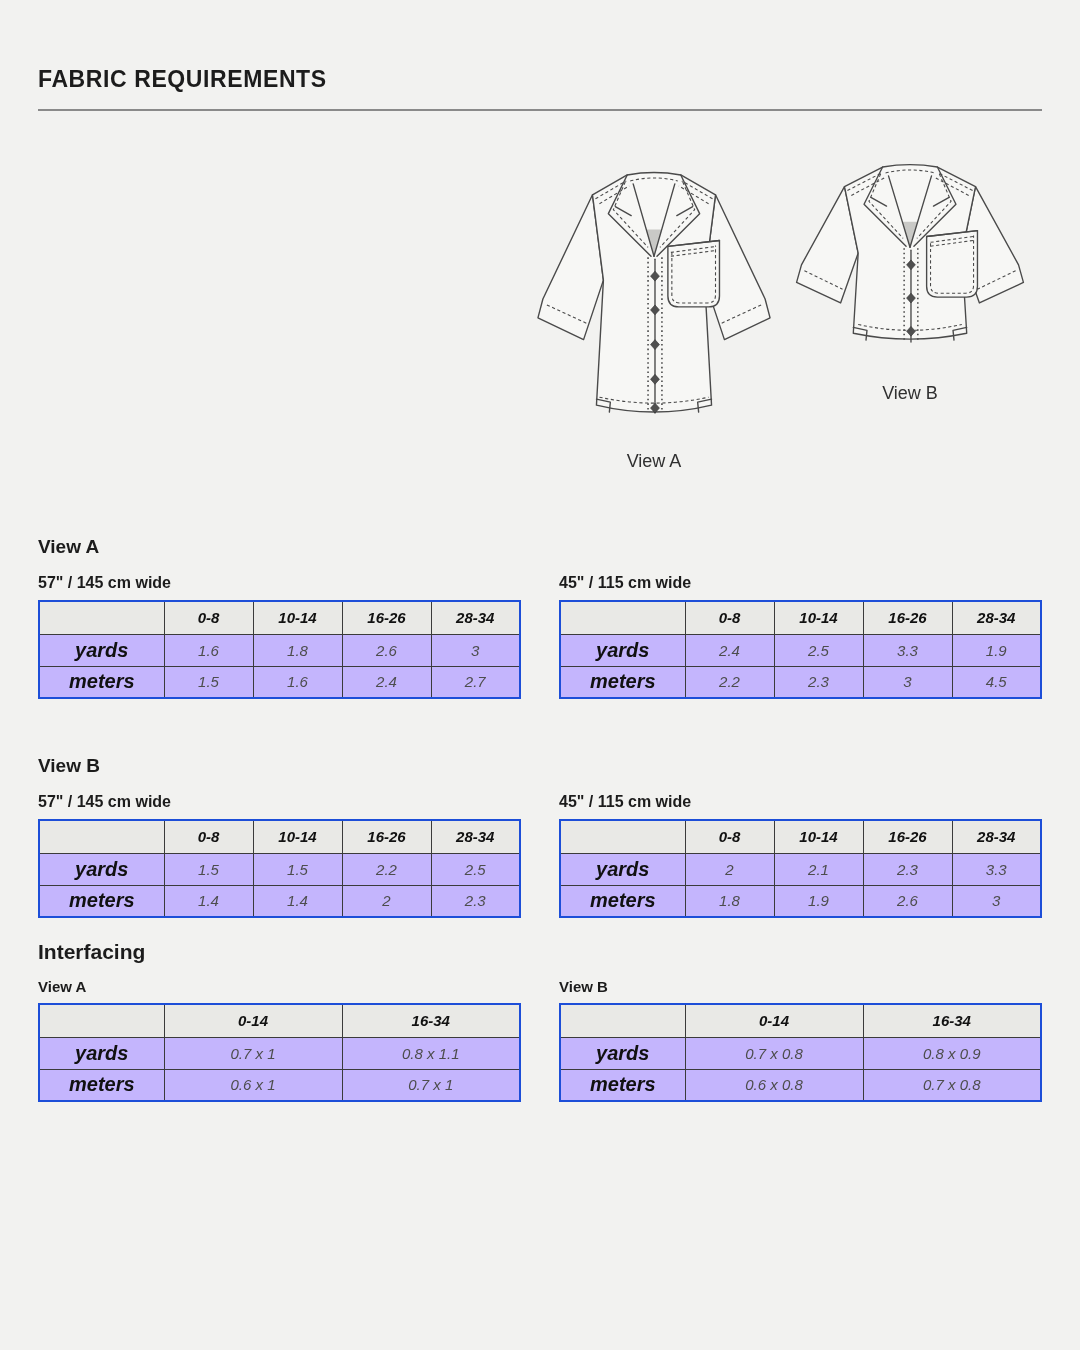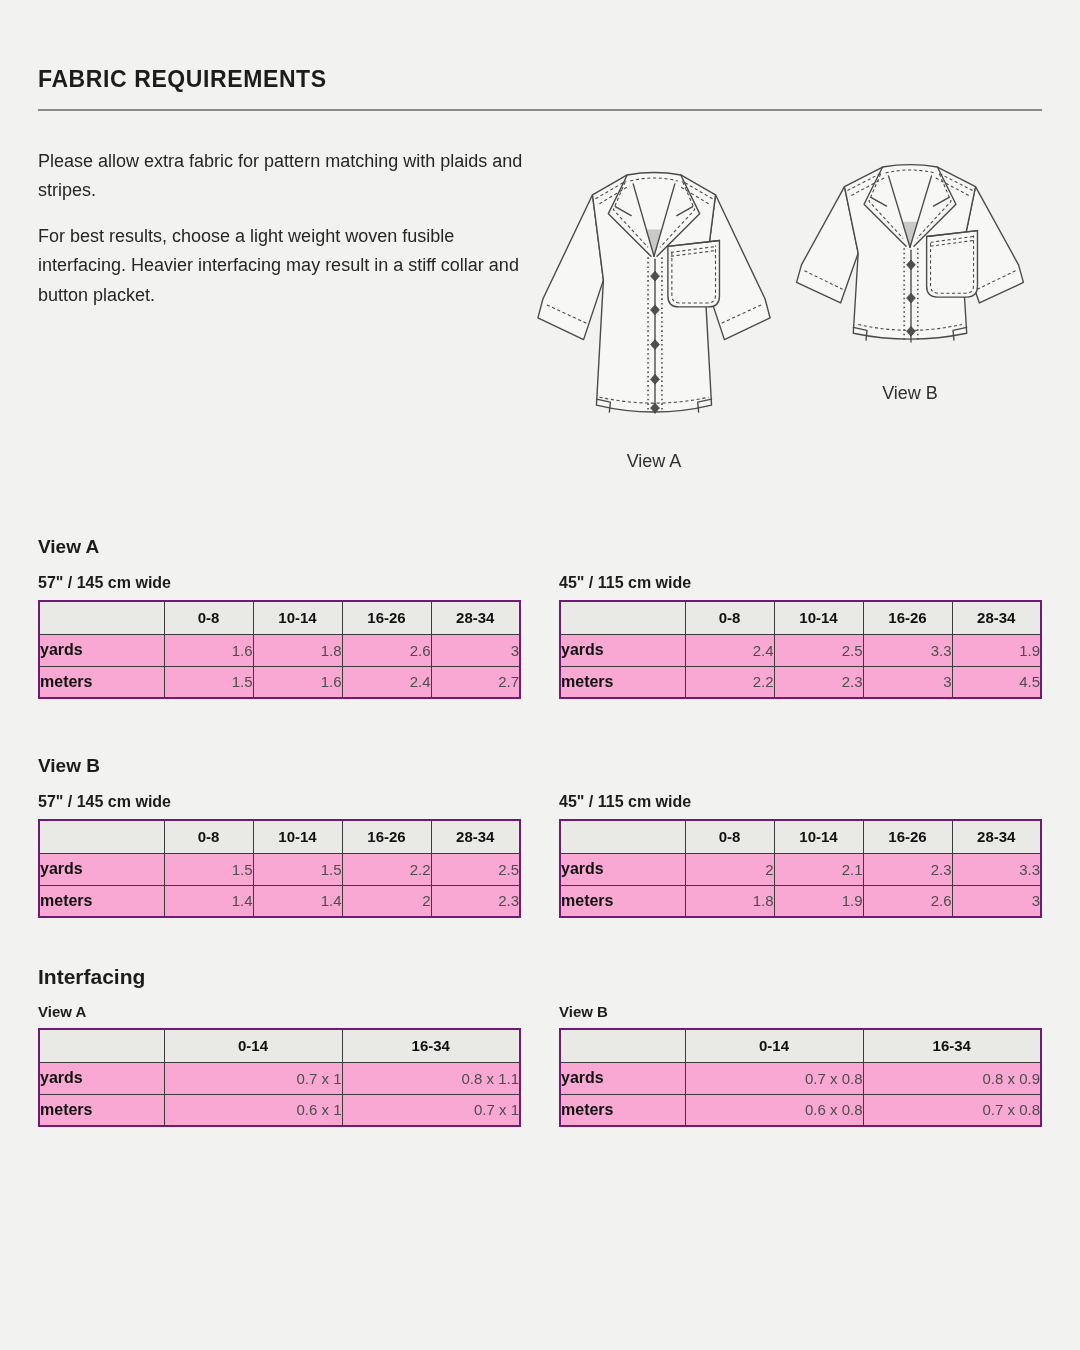--- a/index.html
+++ b/index.html
@@ -54,84 +54,81 @@
 
   
   .section-heading {
     margin: 0;
     font-size: 19px;
     font-weight: 700;
     color: #1c1c1c;
   }
   #view-a-section { margin-top: 64px; }
   #view-b-section { margin-top: 56px; }
-  #interfacing-section { margin-top: 47px; }
+  #interfacing-section { margin-top: 22px; }
   #interfacing-section .section-heading { font-size: 21px; }
 
   .tables-row { display: flex; gap: 38px; }
   .table-block { flex: 1; min-width: 0; }
   .table-subtitle {
     margin: 16px 0 8px 0;
     font-size: 16px;
     font-weight: 700;
     color: #1c1c1c;
   }
   #interfacing-section .table-subtitle { font-size: 15px; margin: 14px 0 8px 0; }
 
   table {
     width: 100%;
     border-collapse: collapse;
-    background: #f9a8d4;
-    border: 2px solid #701a75;
+    background: #c4b5fd;
+    border: 2px solid #1d4ed8;
     table-layout: fixed;
+    font-style: italic;
   }
   th, td { border: 1px solid #3b3b3b; height: 32px; padding: 0; }
   thead th {
     background: #e9e9e6;
     font-size: 15px;
     font-weight: 700;
     color: #111;
     text-align: center;
     height: 33px;
   }
   tbody th {
-    font-size: 16px;
+    font-size: 20px;
     font-weight: 700;
     color: #111;
-    text-align: left;
+    text-align: center;
     padding-left: 0;
   }
   td {
     font-size: 15px;
     color: #4d4d4d;
-    text-align: right;
+    text-align: center;
   }
   table.cols-4 th:first-child { width: 26%; }
   table.cols-2 th:first-child { width: 26%; }
 
   svg .ln   { fill: none; stroke: #4a4a4a; stroke-width: 1.4; stroke-linejoin: round; stroke-linecap: round; }
   svg .fillp{ fill: #f7f7f5; stroke: #4a4a4a; stroke-width: 1.4; stroke-linejoin: round; }
   svg .dash { fill: none; stroke: #4a4a4a; stroke-width: 1.1; stroke-dasharray: 3.2 2.6; }
   svg .dots { fill: none; stroke: #4a4a4a; stroke-width: 1.6; stroke-dasharray: 1.6 3; }
   svg .btn  { fill: #4f4f4f; stroke: #333; stroke-width: 0.6; }
   svg .vfill{ fill: #c9c9c6; stroke: none; }
 </style>
 </head>
 <body>
 
 <div class="page">
 
   <h1 class="page-title">FABRIC REQUIREMENTS</h1>
   <hr class="title-rule">
 
   <div class="intro-row">
-    <div class="intro-text">
-      <p>Please allow extra fabric for pattern matching with plaids and stripes.</p>
-      <p>For best results, choose a light weight woven fusible interfacing. Heavier interfacing may result in a stiff collar and button placket.</p>
-    </div>
 
     <div class="figures">
 
       <div class="figure figure-a">
         <svg width="248" height="292" viewBox="0 0 250 292">
 
           <path class="fillp" d="M63 45 L13 150 L8 169 L54 191 L74 131 Z"></path>
           <path class="fillp" d="M187 45 L237 150 L242 169 L196 191 L176 131 Z"></path>
           <path class="dash" d="M17 156 L58 175"></path>
           <path class="dash" d="M233 156 L192 175"></path>

